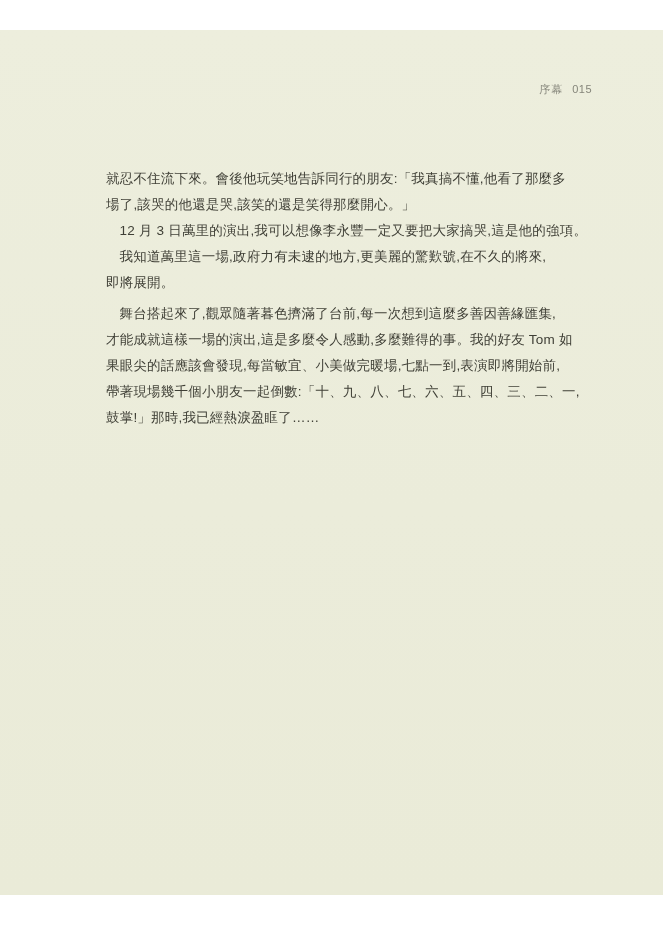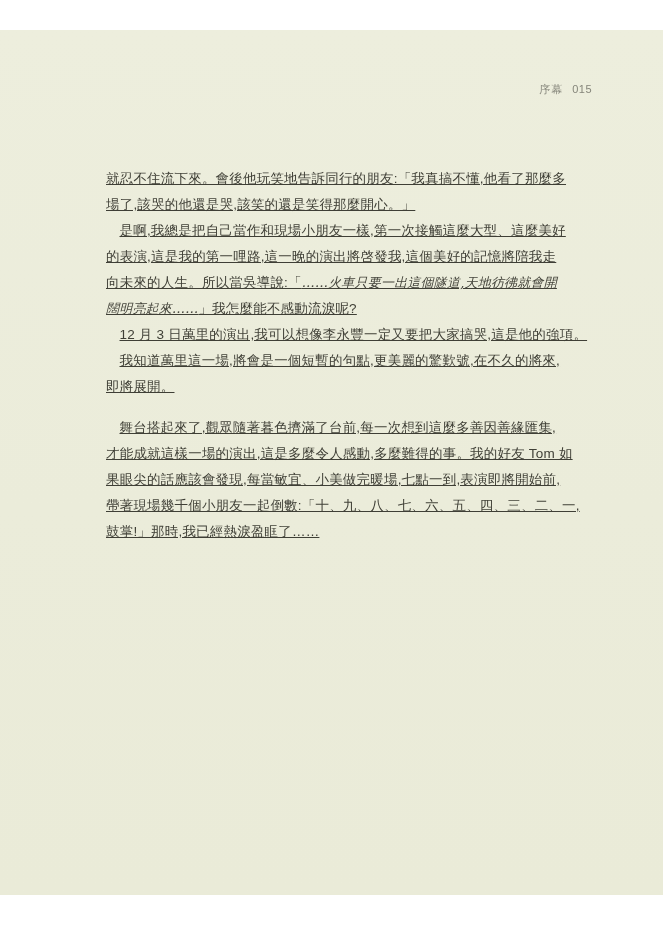--- a/index.html
+++ b/index.html
@@ -45,27 +45,26 @@
     width: 486px;
   }
   .para {
     margin: 0;
     font-size: 13.5px;
     line-height: 26px;
     color: #3f3f36;
     white-space: pre-line;
     text-align: left;
     letter-spacing: 0.2px;
-    text-decoration: underline;
   }
   .para.indent {
     text-indent: 1em;
   }
   .para.gap-top {
-    margin-top: 15px;
+    margin-top: 5px;
   }
   .kai {
     font-family: "DejaVu Serif", "Liberation Serif", serif;
     font-style: italic;
     font-size: 13px;
     color: #45453c;
   }
 </style>
 </head>
 <body>
@@ -75,30 +74,26 @@
 
     <div class="running-head">
       <span>序幕</span><span class="rh-num">015</span>
     </div>
 
     <div class="content">
 
       <p class="para">就忍不住流下來。會後他玩笑地告訴同行的朋友:「我真搞不懂,他看了那麼多
 場了,該哭的他還是哭,該笑的還是笑得那麼開心。」</p>
 
-      <p class="para indent"><span>是啊,我總是把自己當作和現場小朋友一樣,第一次接觸這麼大型、這麼美好
-的表演,這是我的第一哩路,這一晚的演出將啓發我,這個美好的記憶將陪我走
-向未來的人生。所以當吳導說:「</span><span class="kai">……火車只要一出這個隧道,天地彷彿就會開
-闊明亮起來……</span><span>」我怎麼能不感動流淚呢?</span></p>
 
       <p class="para indent">12 月 3 日萬里的演出,我可以想像李永豐一定又要把大家搞哭,這是他的強項。</p>
 
 
 
-      <p class="para indent">我知道萬里這一場,將會是一個短暫的句點,更美麗的驚歎號,在不久的將來,
+      <p class="para indent">我知道萬里這一場,政府力有未逮的地方,更美麗的驚歎號,在不久的將來,
 即將展開。</p>
 
 
       <p class="para indent gap-top">舞台搭起來了,觀眾隨著暮色擠滿了台前,每一次想到這麼多善因善緣匯集,
 才能成就這樣一場的演出,這是多麼令人感動,多麼難得的事。我的好友 Tom 如
 果眼尖的話應該會發現,每當敏宜、小美做完暖場,七點一到,表演即將開始前,
 帶著現場幾千個小朋友一起倒數:「十、九、八、七、六、五、四、三、二、一,
 鼓掌!」那時,我已經熱淚盈眶了……</p>
 
     </div>

